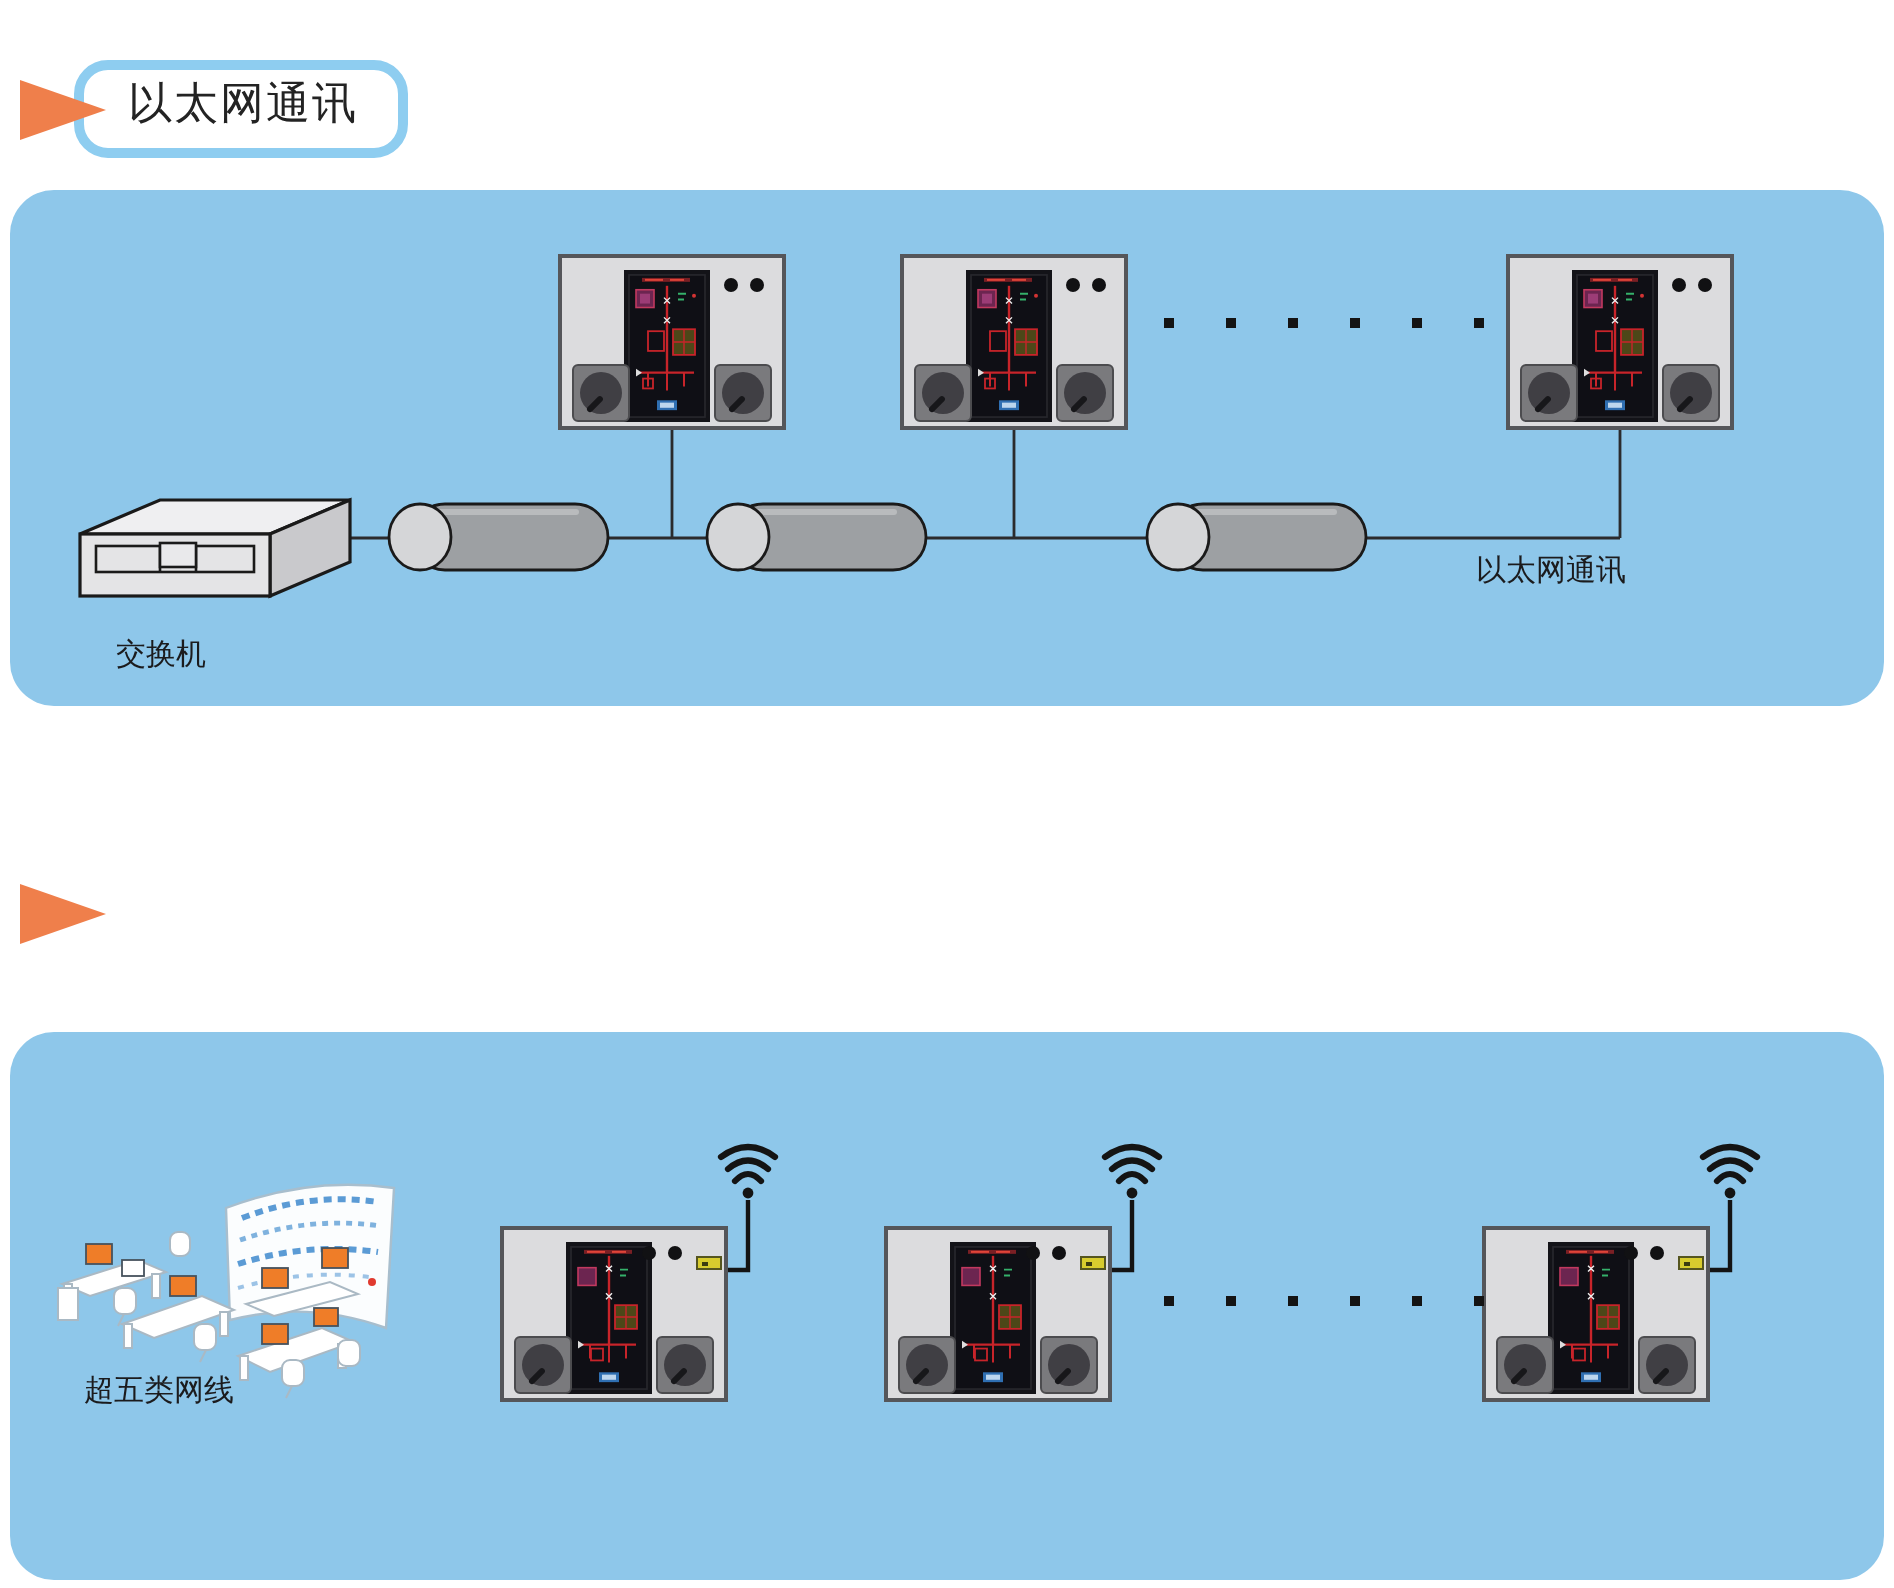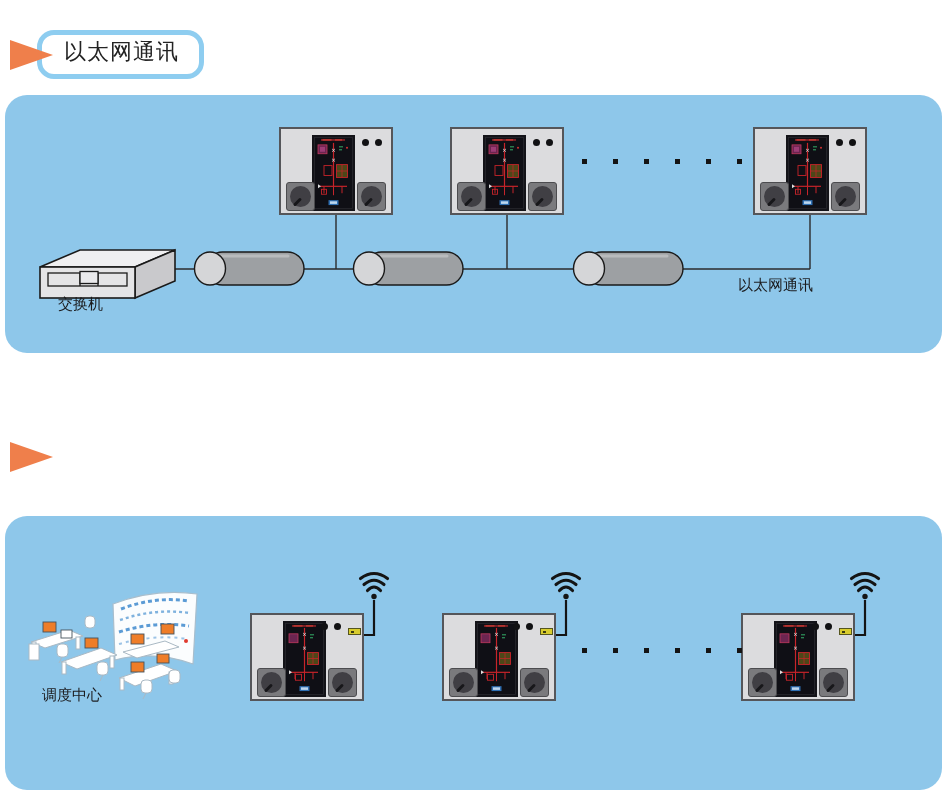--- a/index.html
+++ b/index.html
@@ -195,21 +195,21 @@
 
     <div class="dots" style="left:577px;top:64px;">
       <i></i>
         <i></i>
         <i></i>
         <i></i>
         <i></i>
         <i></i>
     </div>
 
-    <div class="diagram-label" style="left:53px;top:200px;text-align:right;">交换机</div>
+    <div class="diagram-label" style="left:53px;top:223px;text-align:right;">交换机</div>
     <div class="diagram-label" style="left:733px;top:181px;">以太网通讯</div>
   </div>
 
   <div class="sec-head" style="top:442px;">
     <span class="tri"></span>
   </div>
 
   <div class="panel panel-gprs">
     <svg class="netlayer" width="937" height="274" viewBox="0 0 937 274">
 
@@ -379,16 +379,16 @@
 
     <div class="dots" style="left:577px;top:132px;">
       <i></i>
         <i></i>
         <i></i>
         <i></i>
         <i></i>
         <i></i>
     </div>
 
-    <div class="diagram-label" style="left:37px;top:170px;">调度中心</div>
+    <div class="diagram-label" style="left:37px;top:170px;">超五类网线</div>
   </div>
 
 </div>
 
 </body></html>

